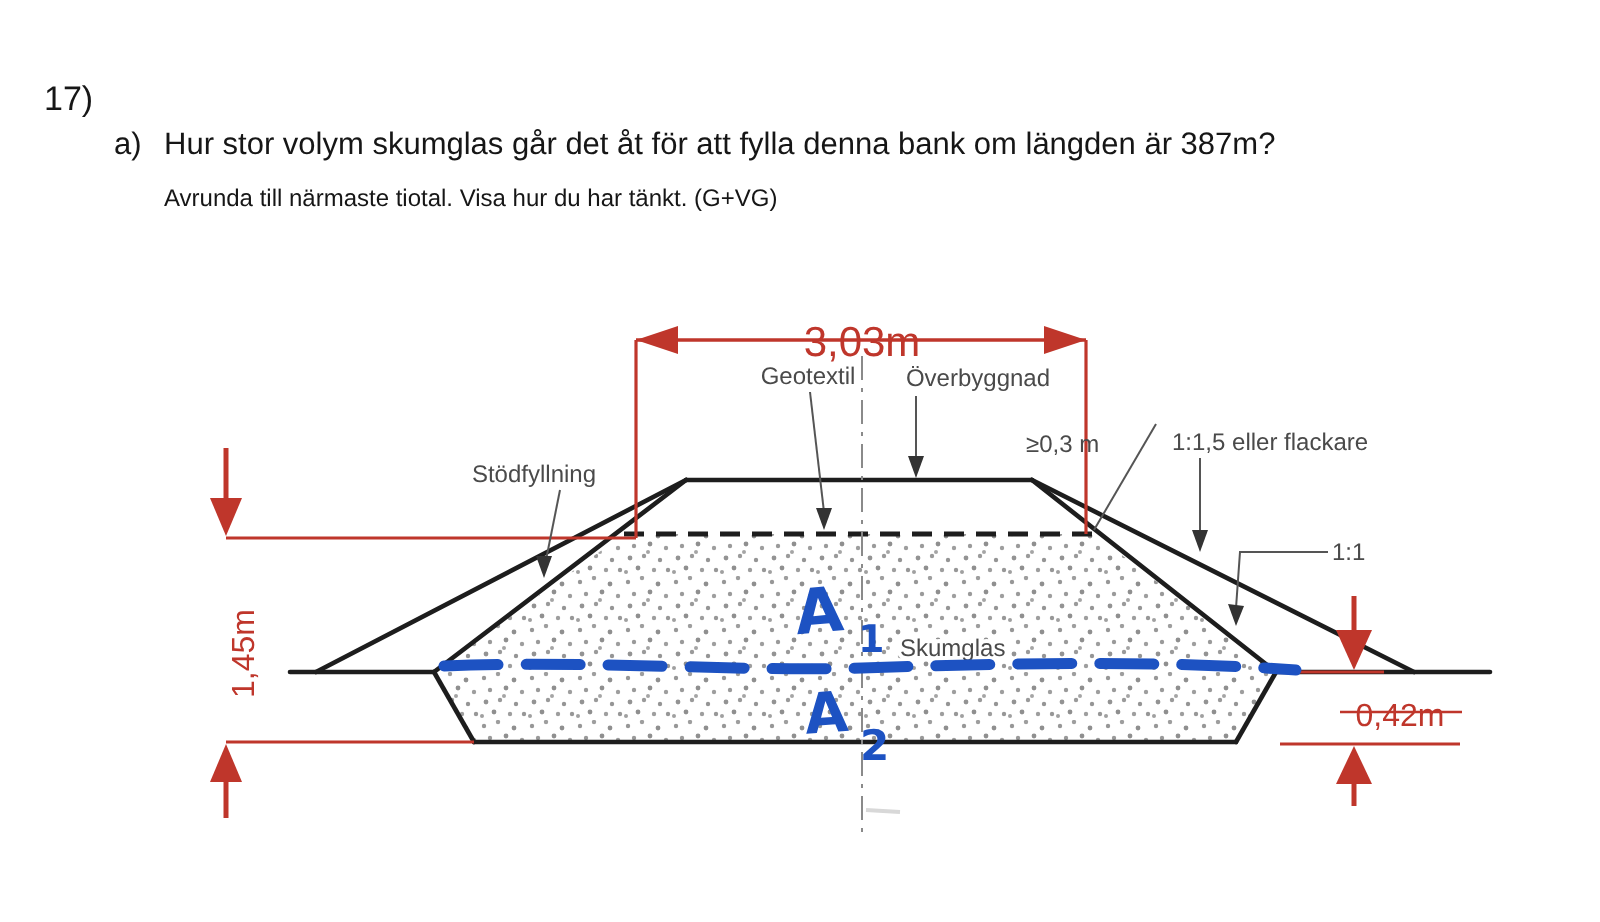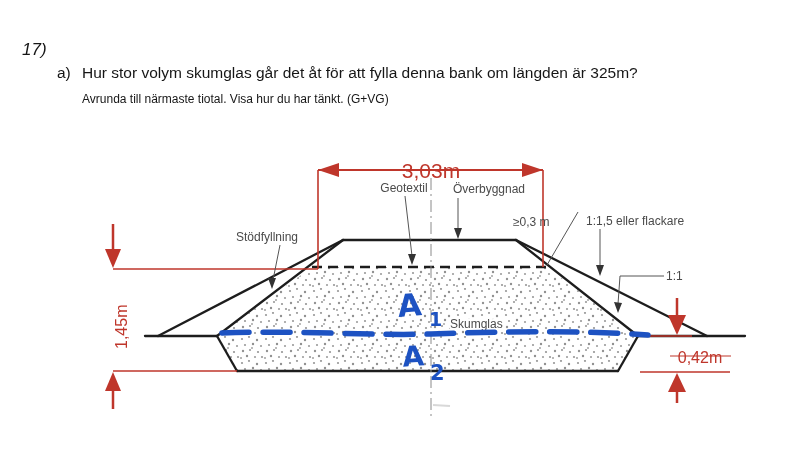--- a/index.html
+++ b/index.html
@@ -3,35 +3,35 @@
 <meta charset="utf-8">
 <style>
   html,body{margin:0;padding:0;}
   body{
     width:800px;height:461px;position:relative;overflow:hidden;
     background:#ffffff;
     font-family:"Liberation Sans","DejaVu Sans",sans-serif;
     color:#161616;
   }
   .hdr{position:absolute;white-space:nowrap;}
-  #q-number{left:22px;top:40px;font-size:17px;font-style:italic;}
+  #q-number{left:22px;top:40px;font-size:17px;}
   #q-label{left:57px;top:64px;font-size:15.5px;}
   #q-line1{left:82px;top:64px;font-size:15.5px;}
   #q-line2{left:82px;top:92px;font-size:12px;}
   svg{position:absolute;left:0;top:0;}
   .lbl{fill:#4a4a4a;font-size:12px;font-family:"Liberation Sans",sans-serif;}
   .redtxt{fill:#bf362b;font-family:"Liberation Sans",sans-serif;}
   .bluetxt{fill:#1d52c2;font-family:"DejaVu Sans",sans-serif;font-weight:bold;}
 </style>
 </head>
 <body>
 
 <div class="hdr" id="q-number">17)</div>
 <div class="hdr" id="q-label">a)</div>
-<div class="hdr" id="q-line1">Hur stor volym skumglas går det åt för att fylla denna bank om längden är 325m?</div>
+<div class="hdr" id="q-line1">Hur stor volym skumglas går det åt för att fylla denna bank om längden är 387m?</div>
 <div class="hdr" id="q-line2">Avrunda till närmaste tiotal. Visa hur du har tänkt. (G+VG)</div>
 
 <svg width="800" height="461" viewBox="0 0 800 461">
   <defs>
     <pattern id="stipple" width="24" height="24" patternUnits="userSpaceOnUse">
       <circle cx="2" cy="3" r="1.1" fill="#979797"></circle>
         <circle cx="9" cy="1" r="1.1" fill="#9e9e9e"></circle>
       <circle cx="17" cy="4" r="1.2" fill="#8f8f8f"></circle>
         <circle cx="5" cy="9" r="1.1" fill="#9a9a9a"></circle>
       <circle cx="13" cy="8" r="1.2" fill="#8f8f8f"></circle>

